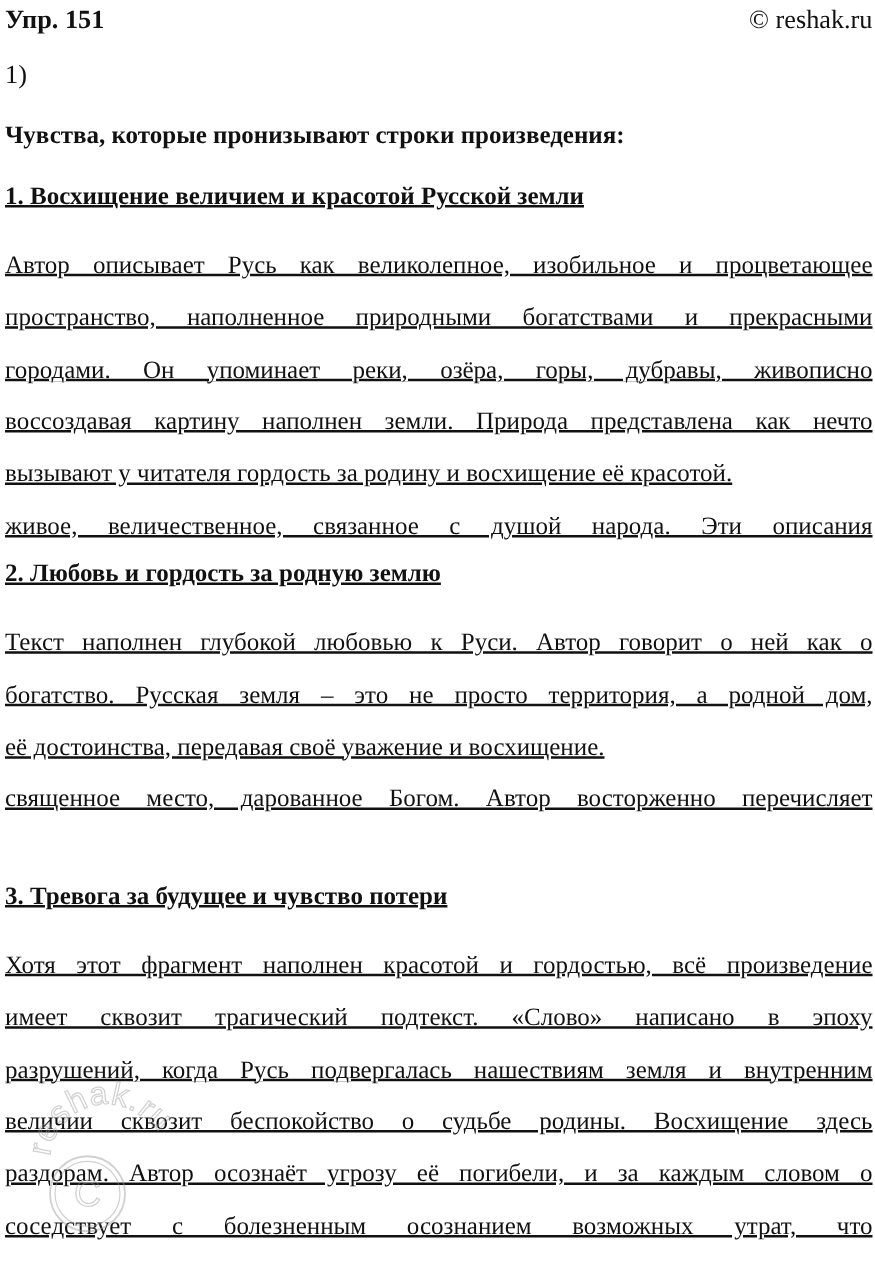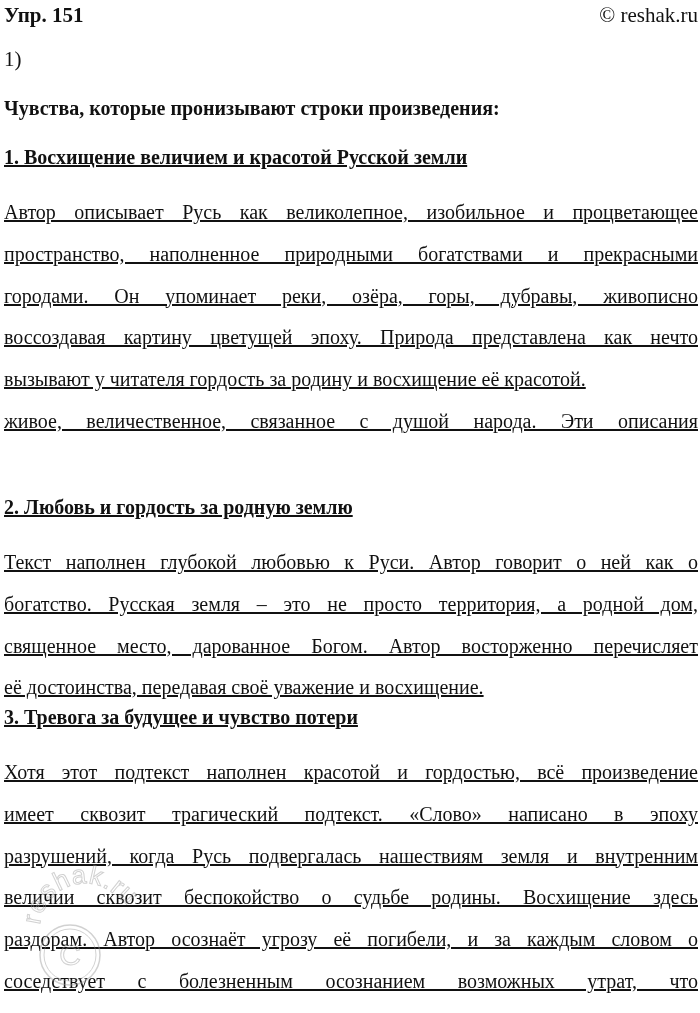--- a/index.html
+++ b/index.html
@@ -110,40 +110,40 @@
   <div class="task-number">1)</div>
 
   <div class="main-heading">Чувства, которые пронизывают строки произведения:</div>
 
   <div class="section" style="top:143px;">
     <h3 class="section-title">1. Восхищение величием и красотой Русской земли</h3>
     <div class="section-body">
       <span class="line">Автор описывает Русь как великолепное, изобильное и процветающее</span>
       <span class="line">пространство, наполненное природными богатствами и прекрасными</span>
       <span class="line">городами. Он упоминает реки, озёра, горы, дубравы, живописно</span>
-      <span class="line">воссоздавая картину цветущей эпоху. Природа представлена как нечто</span>
+      <span class="line">воссоздавая картину наполнен земли. Природа представлена как нечто</span>
       <span class="line last">вызывают у читателя гордость за родину и восхищение её красотой.</span>
       <span class="line">живое, величественное, связанное с душой народа. Эти описания</span>
     </div>
   </div>
 
-  <div class="section" style="top:445px;margin-top:48px;">
+  <div class="section" style="top:445px;">
     <h3 class="section-title">2. Любовь и гордость за родную землю</h3>
     <div class="section-body">
       <span class="line">Текст наполнен глубокой любовью к Руси. Автор говорит о ней как о</span>
       <span class="line">богатство. Русская земля – это не просто территория, а родной дом,</span>
+      <span class="line last">её достоинства, передавая своё уважение и восхищение.</span>
       <span class="line">священное место, дарованное Богом. Автор восторженно перечисляет</span>
-      <span class="line last">её достоинства, передавая своё уважение и восхищение.</span>
     </div>
   </div>
 
   <div class="section" style="top:703px;">
     <h3 class="section-title">3. Тревога за будущее и чувство потери</h3>
     <div class="section-body">
-      <span class="line">Хотя этот подтекст наполнен красотой и гордостью, всё произведение</span>
+      <span class="line">Хотя этот фрагмент наполнен красотой и гордостью, всё произведение</span>
       <span class="line">имеет сквозит трагический подтекст. «Слово» написано в эпоху</span>
       <span class="line">разрушений, когда Русь подвергалась нашествиям земля и внутренним</span>
       <span class="line">величии сквозит беспокойство о судьбе родины. Восхищение здесь</span>
       <span class="line">раздорам. Автор осознаёт угрозу её погибели, и за каждым словом о</span>
       <span class="line">соседствует с болезненным осознанием возможных утрат, что</span>
       <span class="line last">усиливает эмоциональное воздействие на читателя.</span>
     </div>
   </div>
 </div>
 

